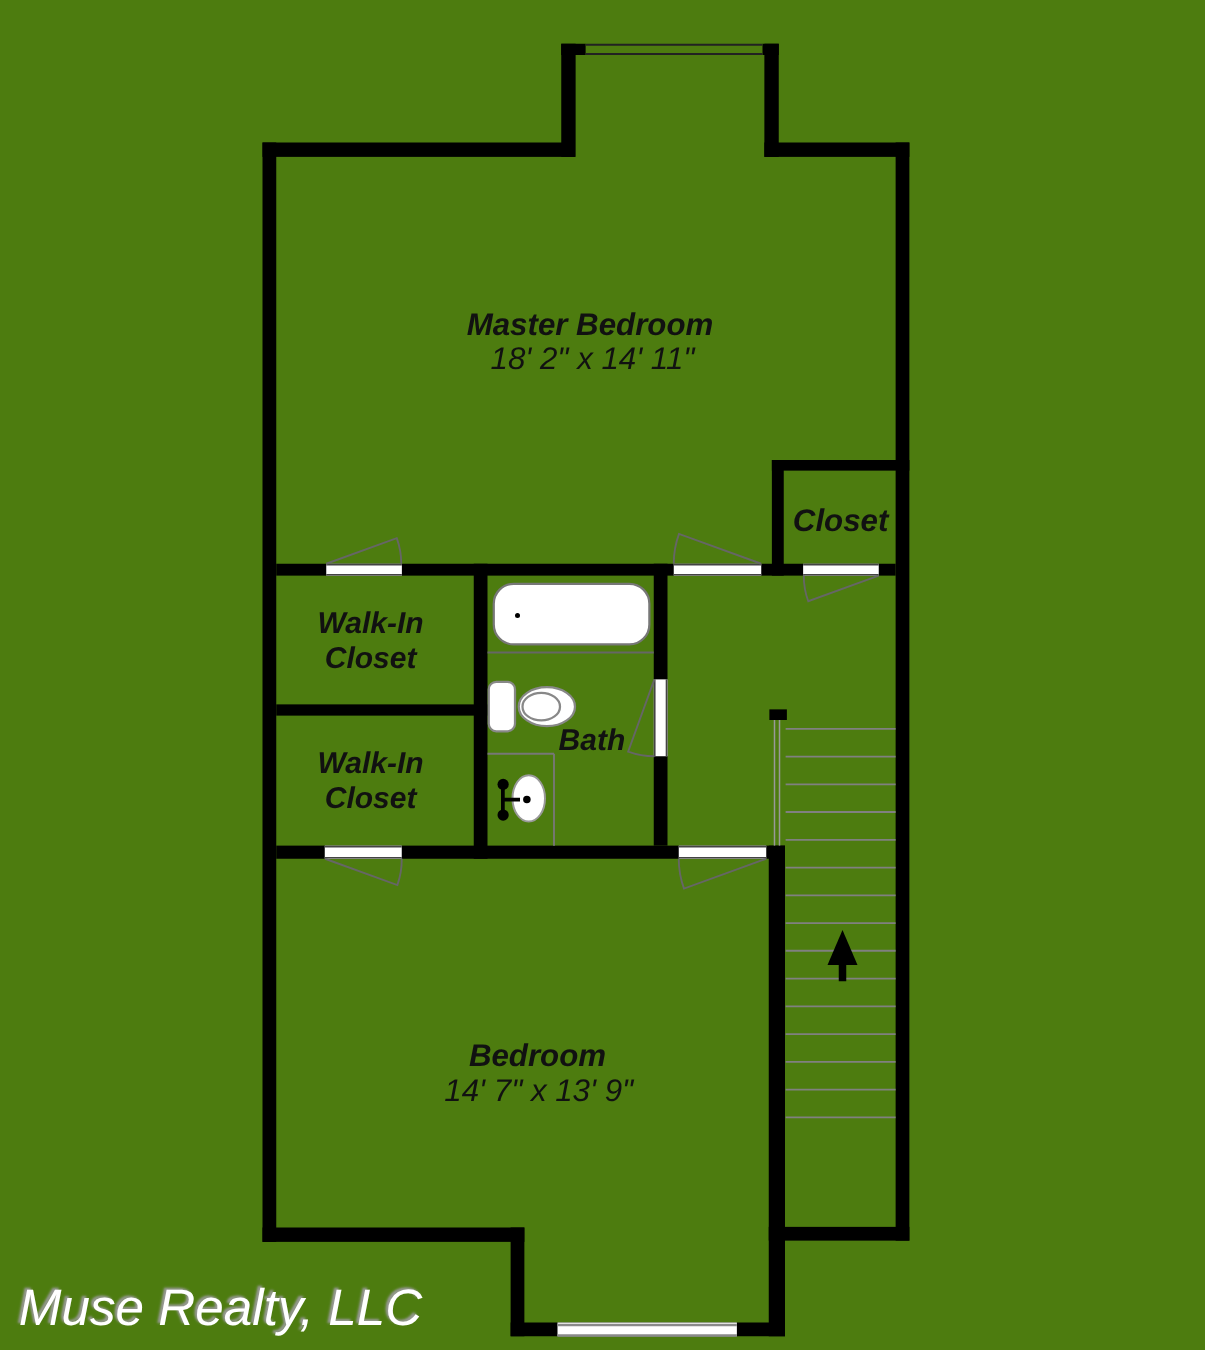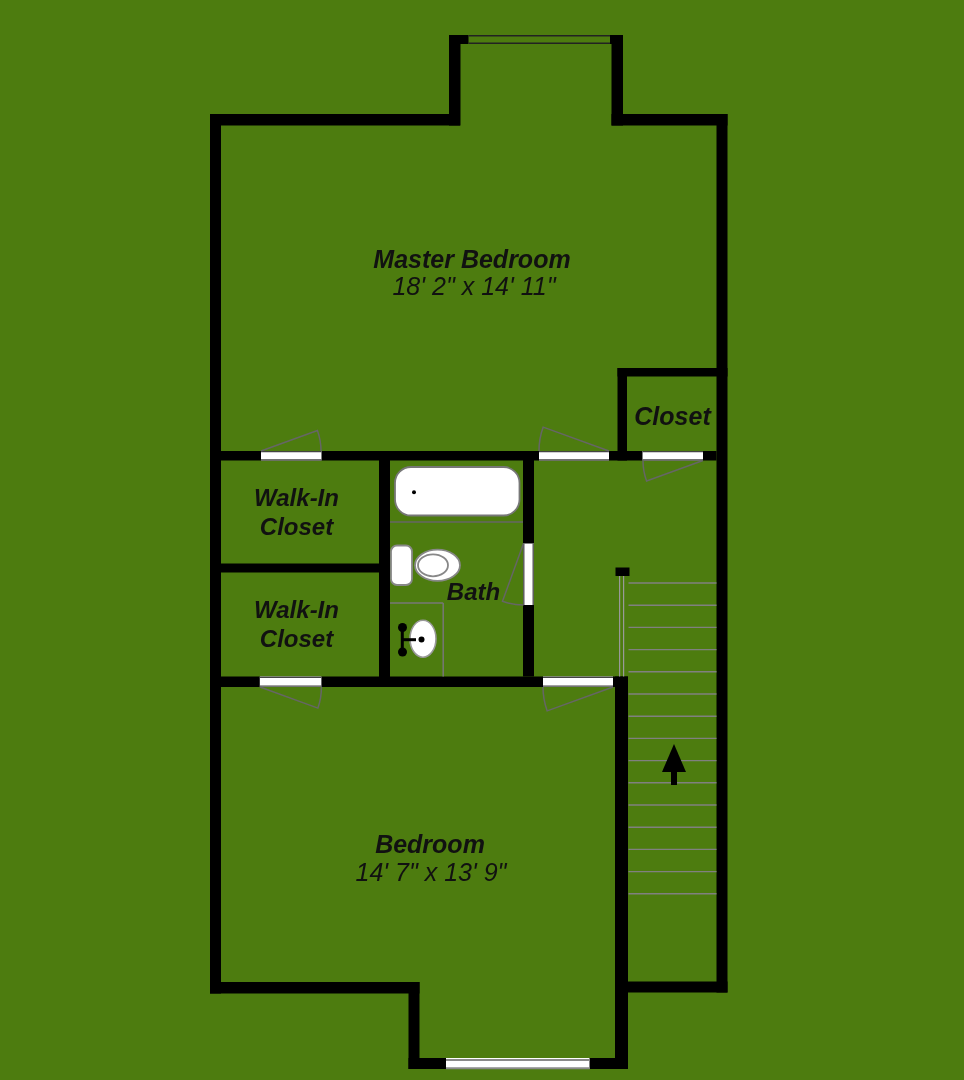--- a/index.html
+++ b/index.html
@@ -181,13 +181,14 @@
 <text class="lbl2" x="296.5" y="534.5" text-anchor="middle">Closet</text>
 
 <text class="lbl2" x="296.5" y="618" text-anchor="middle">Walk-In</text>
 <text class="lbl2" x="296.5" y="646.5" text-anchor="middle">Closet</text>
 
 <text class="lbl" x="672.5" y="424.5" text-anchor="middle">Closet</text>
 
 <text class="lbl2" x="473.5" y="600" text-anchor="middle">Bath</text>
 </svg>
 
+<div style="position:absolute;left:15px;top:1023px;font-family:'Liberation Sans',sans-serif;font-size:41px;color:#ffffff;white-space:nowrap;text-shadow:-2px -2px 2px #9a9a9a;">Muse Realty, LLC</div>
 </div>
 
 </body></html>

